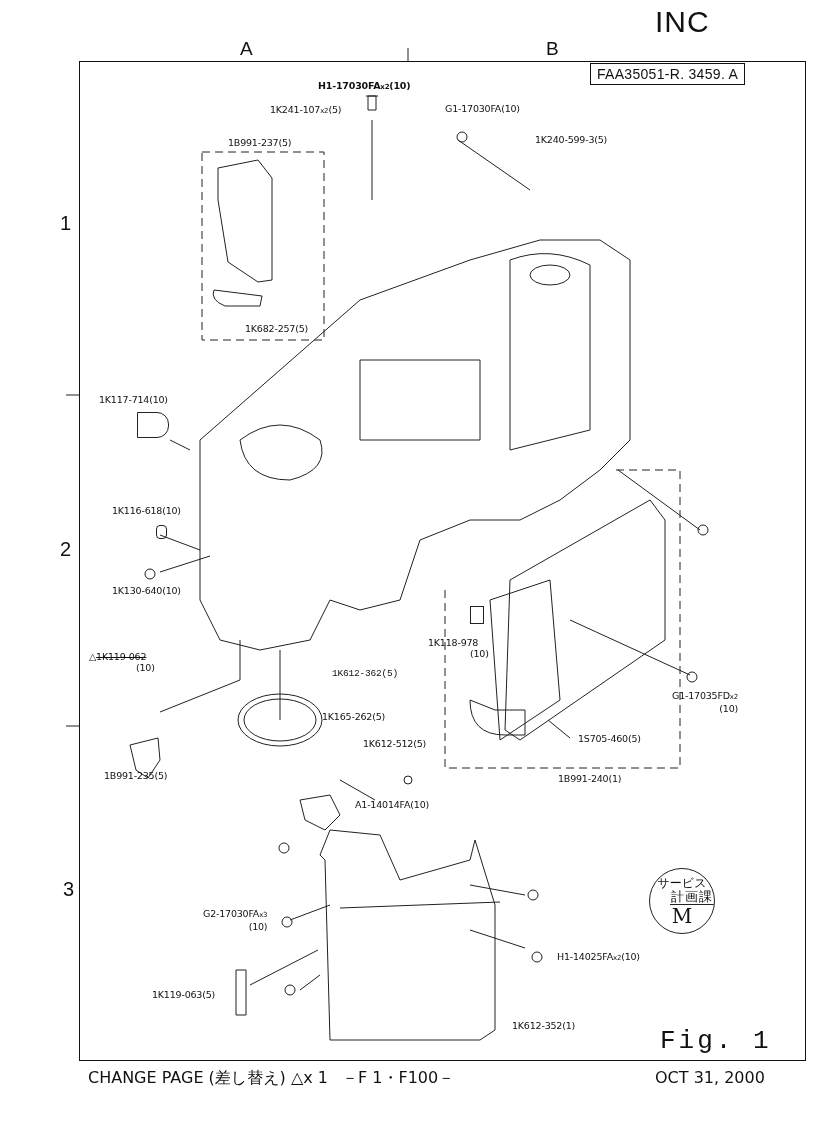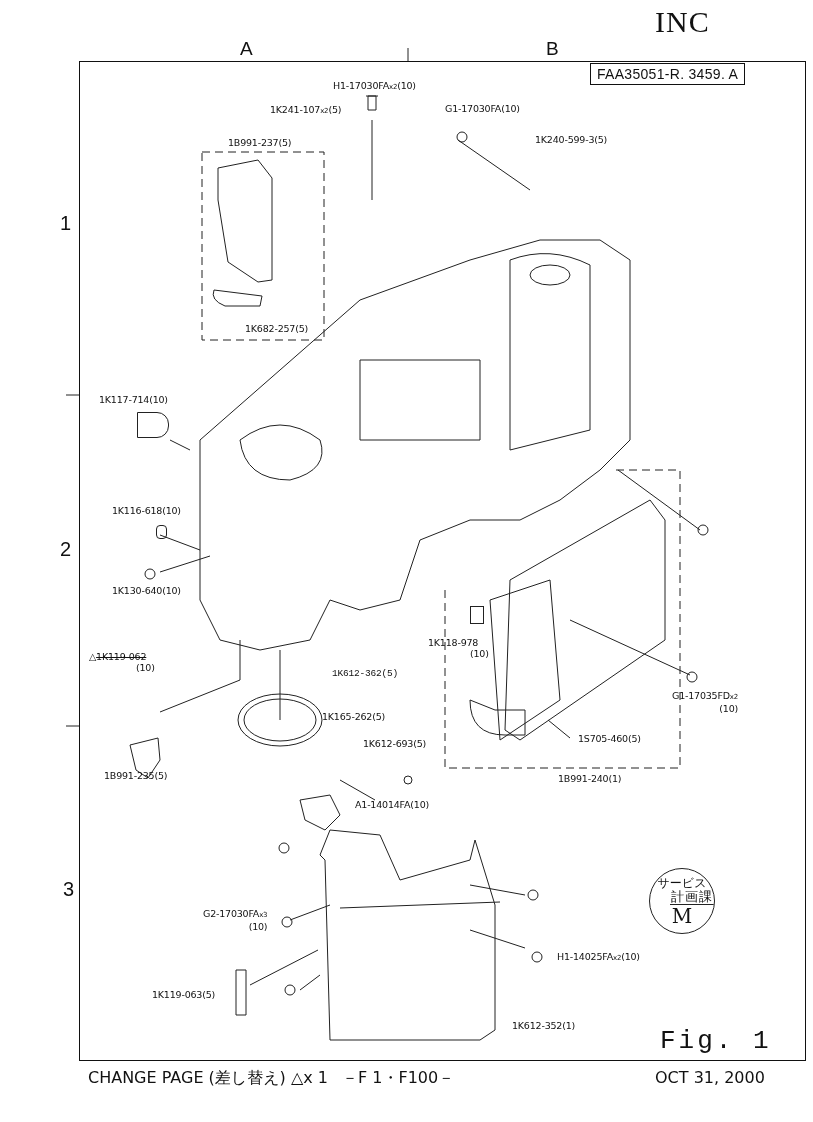--- a/index.html
+++ b/index.html
@@ -1,19 +1,19 @@
 <!DOCTYPE html>
 <html><head>
 <meta charset="utf-8">
 <style>
   html, body { margin:0; padding:0; background:#fff; }
   body { width:813px; height:1122px; position:relative; overflow:hidden;
          font-family:"DejaVu Sans Condensed","DejaVu Sans",sans-serif; color:#111; }
   .abs { position:absolute; }
-  .corp { font-family:Liberation Serif, serif; font-size:30px; letter-spacing:1px; }
+  .corp { font-family:Liberation Sans, sans-serif; font-size:30px; letter-spacing:1px; }
   .colhead { font-family:"Liberation Sans",sans-serif; font-size:19px; }
   .rowhead { font-family:"Liberation Sans",sans-serif; font-size:20px; }
   .frame { border:1.5px solid #111; }
   .docno { border:1px solid #111; background:#fff; font-family:"Liberation Sans",sans-serif;
            font-size:14px; padding:2px 6px; letter-spacing:0.3px; }
   .lbl { font-family:"DejaVu Sans","Liberation Sans",sans-serif; font-size:9.5px; white-space:nowrap; letter-spacing:-0.2px; }
   .lbl small { font-size:7px; }
   .fig { font-family:"Liberation Mono",monospace; font-size:26px; letter-spacing:3px; }
   .footer { font-family:"DejaVu Sans","Liberation Sans",sans-serif; font-size:16px; white-space:nowrap; }
   .stamp { width:64px; height:64px; border:1.3px solid #222; border-radius:50%; overflow:hidden;
@@ -115,21 +115,21 @@
       <circle cx="290" cy="990" r="5"></circle>
     </g>
   <g>
       <circle cx="533" cy="895" r="5"></circle>
     </g>
   <g>
       <circle cx="537" cy="957" r="5"></circle>
     </g>
 </svg>
 
-<div class="abs lbl" style="left:333px;top:80px;">
+<div class="abs lbl" style="left:318px;top:80px;font-weight:bold;">
   <span>H1-17030FA</span><small>x2</small><span>(10)</span>
 </div>
 <div class="abs lbl" style="left:270px;top:104px;">
   <span>1K241-107</span><small>x2</small><span>(5)</span>
 </div>
 <div class="abs lbl" style="left:445px;top:103px;">
   <span>G1-17030FA</span><span>(10)</span>
 </div>
 <div class="abs lbl" style="left:535px;top:134px;">
   <span>1K240-599-3</span><span>(5)</span>
@@ -173,21 +173,21 @@
   <span>G1-17035FD</span><small>x2</small><br>
   <span>(10)</span>
 </div>
 <div class="abs lbl" style="left:578px;top:733px;">
   <span>1S705-460</span><span>(5)</span>
 </div>
 <div class="abs lbl" style="left:558px;top:773px;">
   <span>1B991-240</span><span>(1)</span>
 </div>
 <div class="abs lbl" style="left:363px;top:738px;">
-  <span>1K612-693</span><span>(5)</span>
+  <span>1K612-512</span><span>(5)</span>
 </div>
 <div class="abs lbl" style="left:355px;top:799px;">
   <span>A1-14014FA</span><span>(10)</span>
 </div>
 <div class="abs lbl" style="left:203px;top:908px;line-height:11px;text-align:right;">
   <span>G2-17030FA</span><small>x3</small><br>
   <span>(10)</span>
 </div>
 <div class="abs lbl" style="left:557px;top:951px;">
   <span>H1-14025FA</span><small>x2</small><span>(10)</span>

